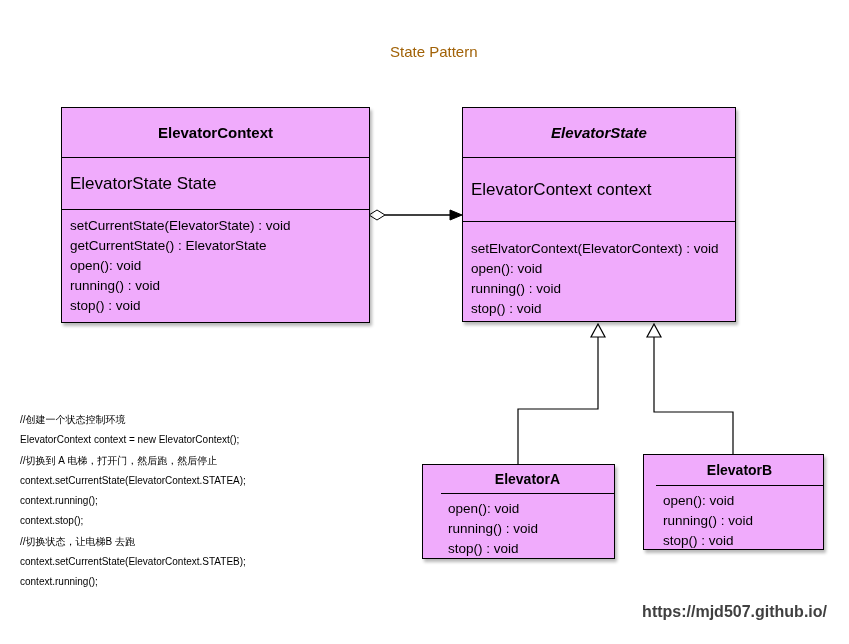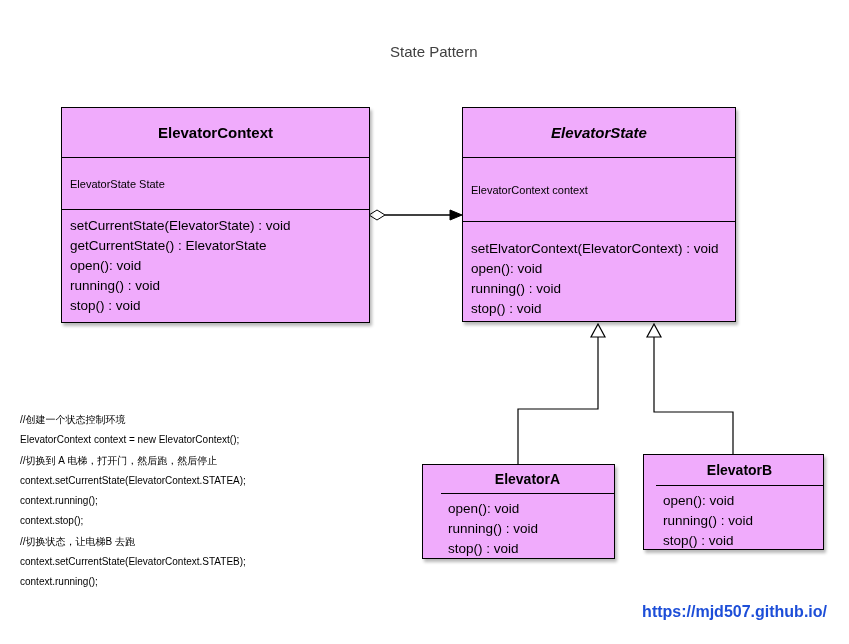--- a/index.html
+++ b/index.html
@@ -10,21 +10,21 @@
     background: #ffffff;
     font-family: "Liberation Sans", "DejaVu Sans", sans-serif;
     color: #000;
     overflow: hidden;
   }
   .diagram-title {
     position: absolute;
     left: 390px;
     top: 43px;
     font-size: 15px;
-    color: #404040;
+    color: #a16207;
     white-space: nowrap;
   }
   .uml-class {
     position: absolute;
     background: #f0abfc;
     border: 1.5px solid #000;
     box-sizing: border-box;
     box-shadow: 2px 3px 3px rgba(0,0,0,0.28);
   }
   .uml-header {
@@ -36,21 +36,21 @@
     box-sizing: border-box;
   }
   .uml-header.abstract { font-style: italic; }
   .uml-attrs {
     border-top: 1.5px solid #000;
     border-bottom: 1.5px solid #000;
     box-sizing: border-box;
     display: flex;
     align-items: center;
     padding-left: 8px;
-    font-size: 11px;
+    font-size: 17px;
   }
   .uml-methods {
     box-sizing: border-box;
     padding-left: 8px;
     font-size: 13.5px;
   }
   .uml-methods .m-row { line-height: 20px; white-space: nowrap; }
 
   
   .box-context { left: 61px; top: 107px; width: 309px; height: 216px; }
@@ -91,21 +91,21 @@
     margin-top: 28px;
   }
   .code-block .code-line { line-height: 20.3px; white-space: nowrap; }
 
   .watermark {
     position: absolute;
     top: 603px;
     right: 22px;
     font-size: 16px;
     font-weight: bold;
-    color: #1d4ed8;
+    color: #404040;
     white-space: nowrap;
   }
 </style>
 </head>
 <body>
 
 <div class="canvas">
 
   <div class="diagram-title">State Pattern</div>
 

